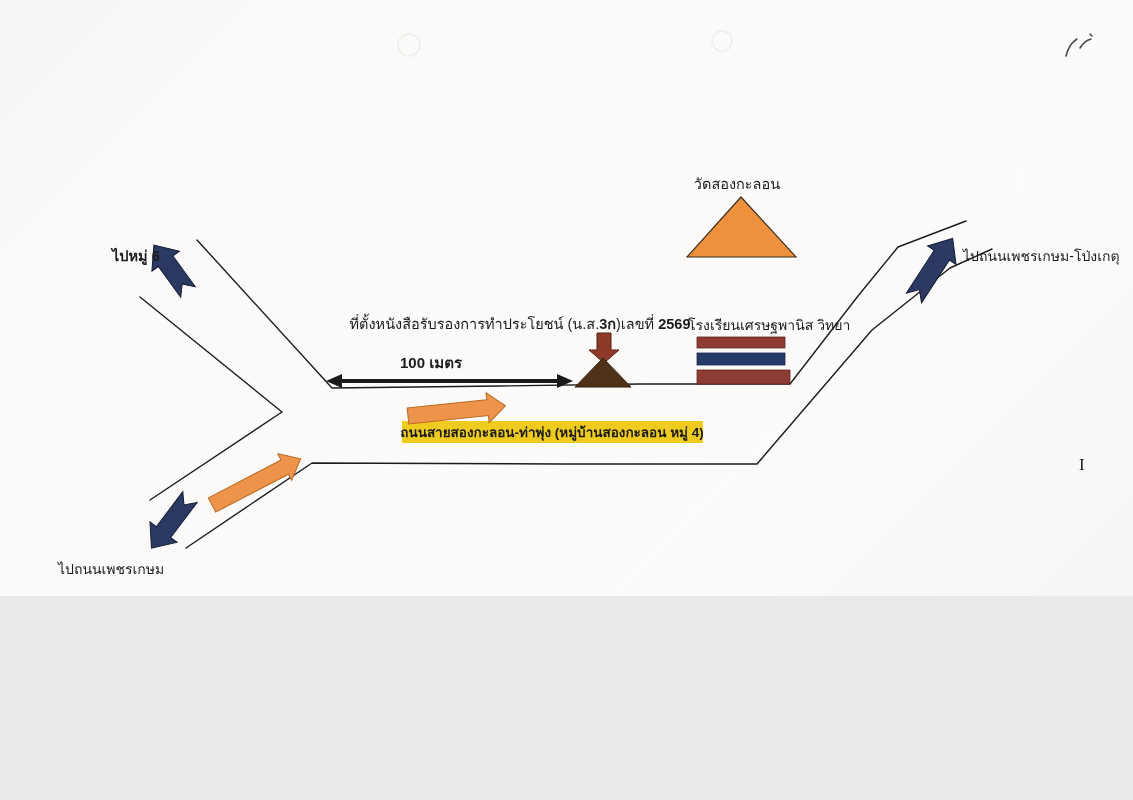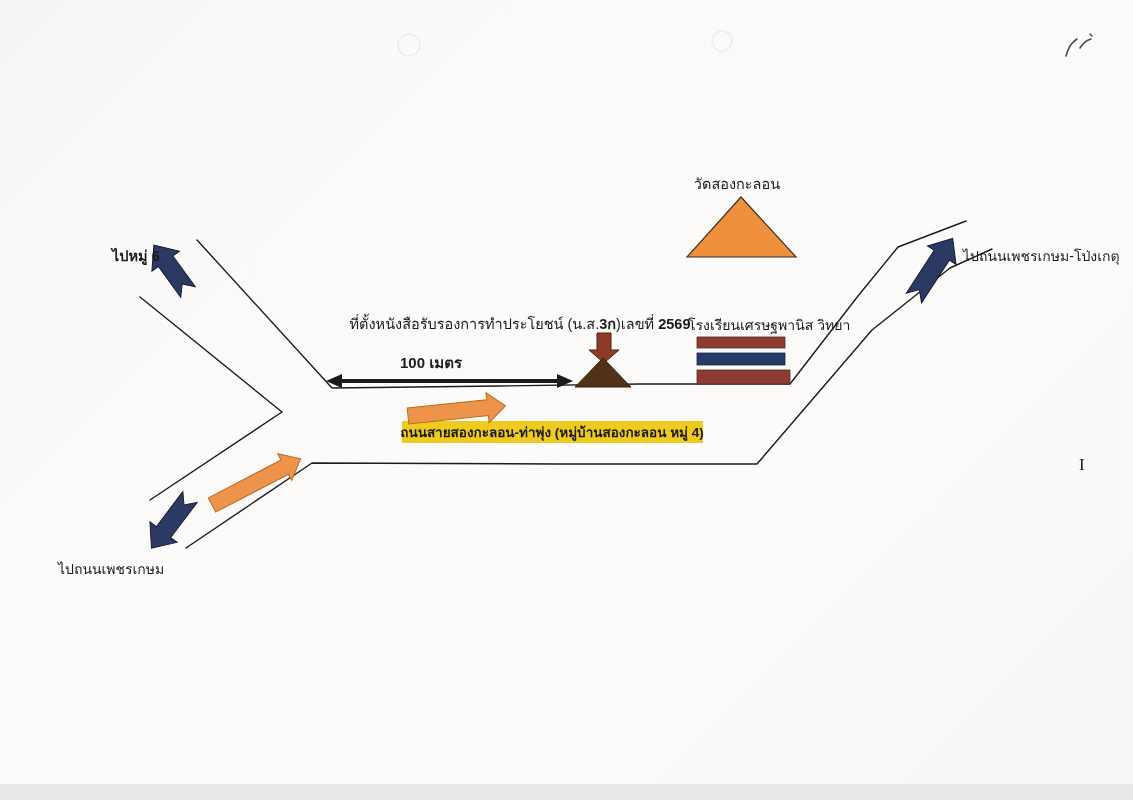--- a/index.html
+++ b/index.html
@@ -4,21 +4,21 @@
 <style>
   html, body {
     margin: 0;
     padding: 0;
     background: #e9e9e9;
     font-family: "Liberation Sans", "DejaVu Sans", sans-serif;
   }
   .page {
     position: relative;
     width: 1133px;
-    height: 784px;
+    height: 596px;
     background: linear-gradient(135deg, #f6f5f3 0%, #fbfaf8 18%, #fcfbfa 70%, #f7f6f4 100%);
     overflow: hidden;
   }
   svg { position: absolute; left: 0; top: 0; }
   .thai-label {
     font-family: "Liberation Sans", "DejaVu Sans", sans-serif;
     fill: #1b1b1b;
   }
   .road-line {
     fill: none;

